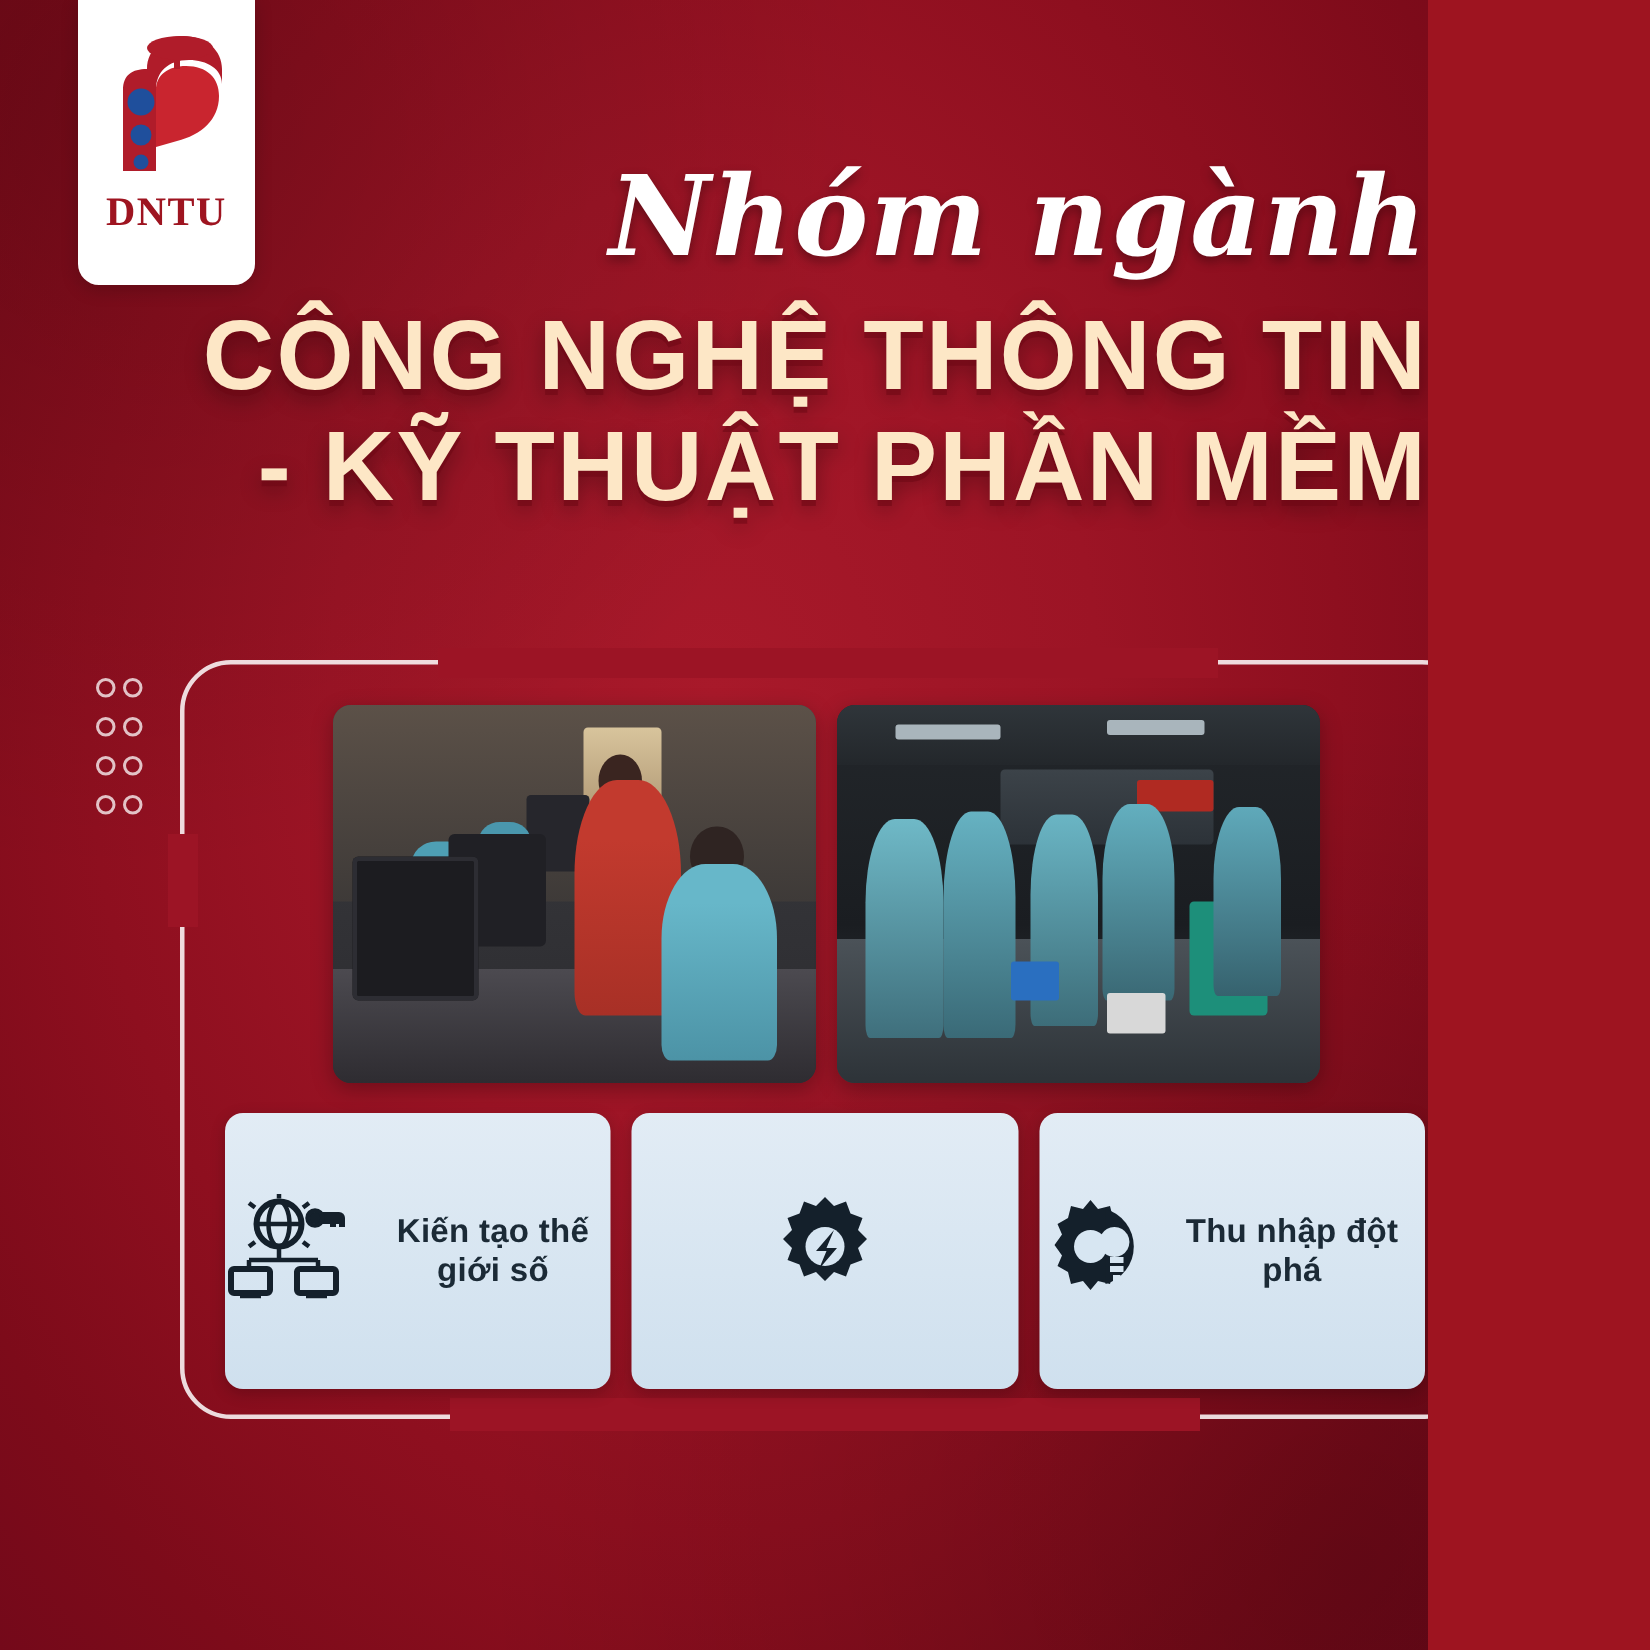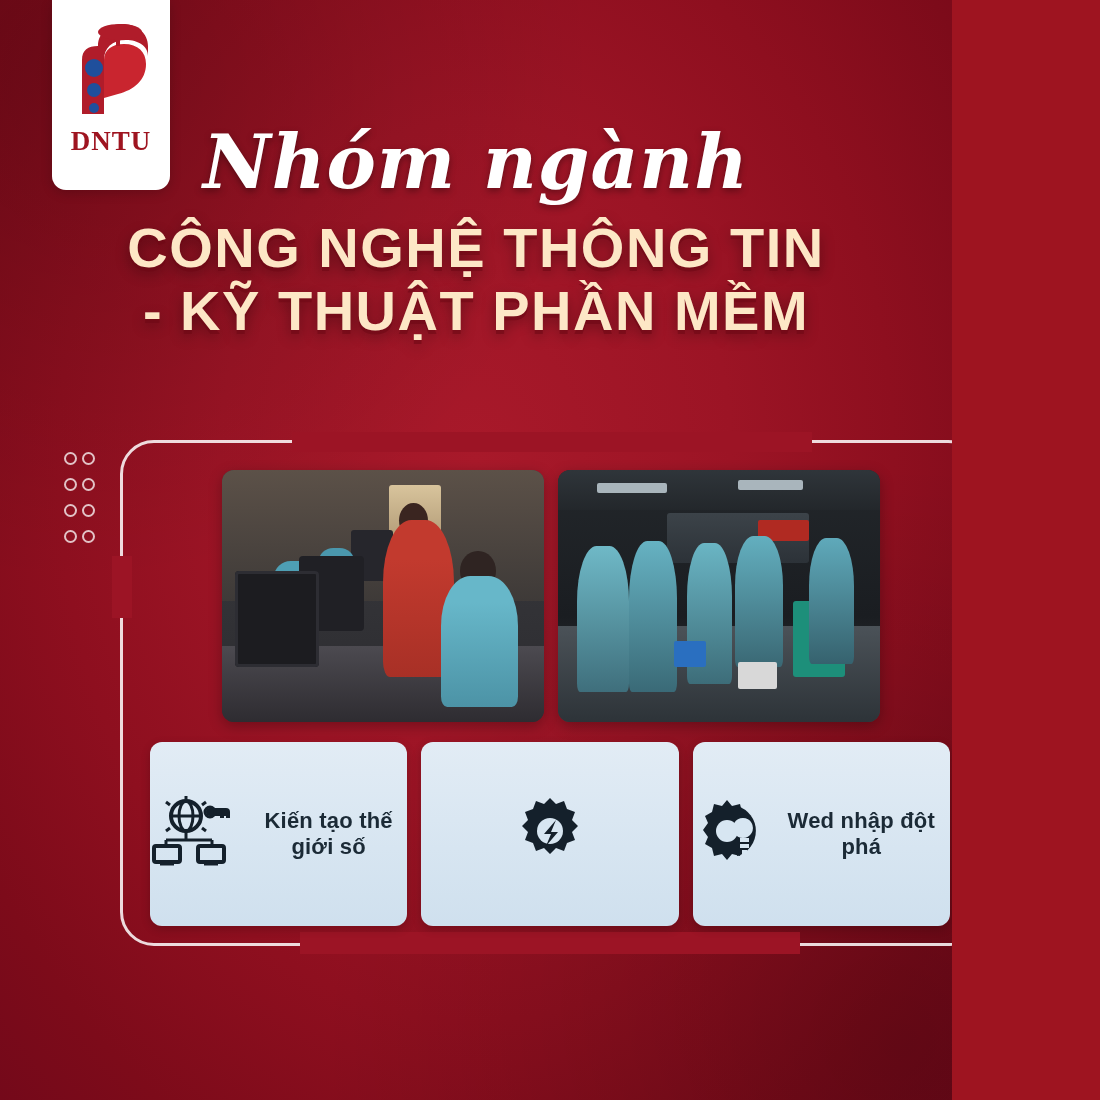--- a/index.html
+++ b/index.html
@@ -63,38 +63,38 @@
     letter-spacing: 1px;
     color: #9e1420;
     margin-top: 2px;
   }
 
   
   .headline-wrap {
     position: absolute;
     left: 0;
     right: 0;
-    top: 125px;
-    text-align: center;
+    top: 108px;
+    text-align: right;
   }
   .script-title {
     font-family: "DejaVu Serif", serif;
     font-style: italic;
     font-weight: 700;
     font-size: 74px;
     line-height: 1;
     color: #ffffff;
     letter-spacing: 1px;
     text-shadow: 0 3px 7px rgba(0,0,0,0.35);
   }
   .main-title {
     margin-top: 18px;
     font-family: "Liberation Sans", sans-serif;
     font-weight: 700;
-    font-size: 56px;
+    font-size: 66px;
     line-height: 1.12;
     color: #fde7c6;
     letter-spacing: 1.5px;
     text-shadow: 0 4px 0 rgba(110,8,20,0.55), 0 6px 14px rgba(0,0,0,0.35);
   }
   .main-title .line2 {
     display: block;
   }
 
   
@@ -397,18 +397,18 @@
         <svg viewBox="0 0 80 70" width="80" height="70" aria-hidden="true">
           <path d="M34 4 l5 6 l8 -2 l2 8 l7 4 l-3 7 l5 7 l-5 7 l3 7 l-7 4 l-2 8 l-8 -2 l-5 6 l-5 -6 l-8 2 l-2 -8 l-7 -4 l3 -7 l-5 -7 l5 -7 l-3 -7 l7 -4 l2 -8 l8 2 z" fill="#14202b"></path>
           <circle cx="34" cy="35" r="11" fill="#d7e6f2"></circle>
           <path d="M44 10 a26 26 0 0 1 0 50 z" fill="#14202b"></path>
           <path d="M50 22 a10 10 0 1 1 -0.1 0 z" fill="#d7e6f2"></path>
           <rect x="47" y="42" width="9" height="4" fill="#d7e6f2"></rect>
           <rect x="47" y="48" width="9" height="4" fill="#d7e6f2"></rect>
           <rect x="49" y="54" width="5" height="4" fill="#d7e6f2"></rect>
         </svg>
       </div>
-      <div class="card-label">Wed nhập đột phá</div>
+      <div class="card-label">Thu nhập đột phá</div>
     </div>
 
   </div>
 
 </div>
 
 </body></html>

